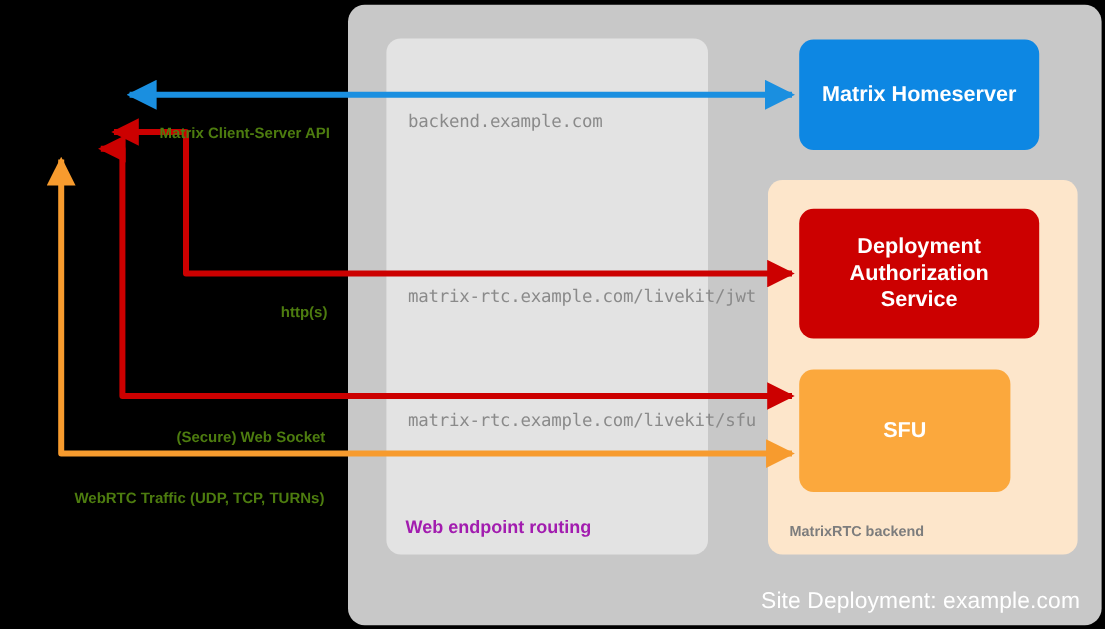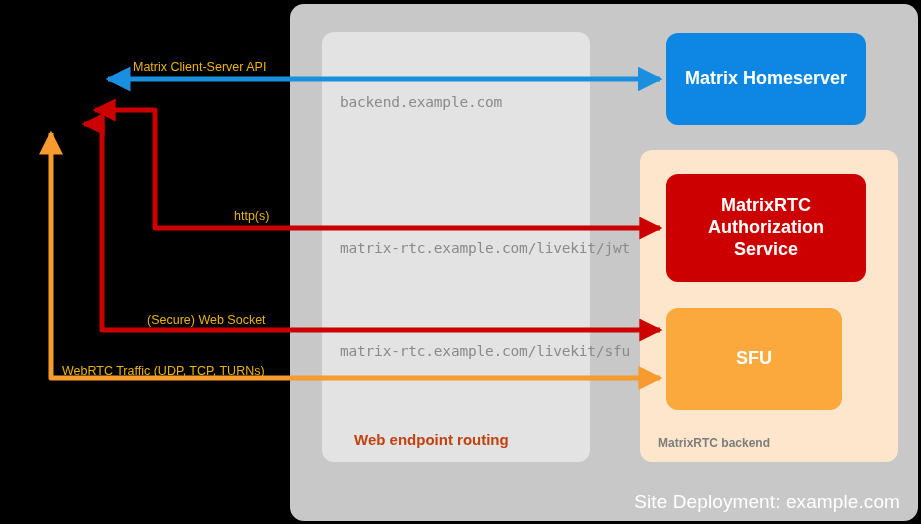--- a/index.html
+++ b/index.html
@@ -49,23 +49,23 @@
     position: absolute;
     left: 322px;
     top: 32px;
     width: 268px;
     height: 430px;
     background: #e3e3e3;
     border-radius: 12px;
   }
   .routing-label {
     position: absolute;
-    left: 32px;
+    left: 16px;
     bottom: 14px;
-    color: #c2410c;
+    color: #a21caf;
     font-size: 15px;
     font-weight: bold;
     white-space: nowrap;
   }
   .endpoint {
     position: absolute;
     left: 18px;
     color: #8a8a8a;
     font-size: 14.5px;
     font-family: "DejaVu Sans Mono", "Liberation Mono", monospace;
@@ -144,24 +144,25 @@
     border-radius: 12px;
     background: #fba83d;
     font-size: 18px;
     z-index: 5;
   }
 
   
   .edge-label {
     position: absolute;
     font-size: 12.5px;
-    font-weight: normal;
-    color: #eab308;
+    font-weight: bold;
+    color: #4d7c0f;
     white-space: nowrap;
     z-index: 4;
+    margin-top: 44px;
   }
   .lbl-csapi { left: 133px; top: 60px; }
   .lbl-https { left: 234px; top: 209px; }
   .lbl-wss   { left: 147px; top: 313px; }
   .lbl-webrtc{ left: 62px;  top: 364px; }
 </style>
 </head>
 <body>
 
 <div id="stage">
@@ -211,21 +212,21 @@
   <div class="edge-label lbl-wss">(Secure) Web Socket</div>
   <div class="edge-label lbl-webrtc">WebRTC Traffic (UDP, TCP, TURNs)</div>
 
 
   <div class="node homeserver-node">
     <span>Matrix Homeserver</span>
   </div>
 
   <div class="node authsvc-node">
     <div>
-      <div>MatrixRTC</div>
+      <div>Deployment</div>
       <div>Authorization</div>
       <div>Service</div>
     </div>
   </div>
 
   <div class="node sfu-node">
     <span>SFU</span>
   </div>
 
 </div>

